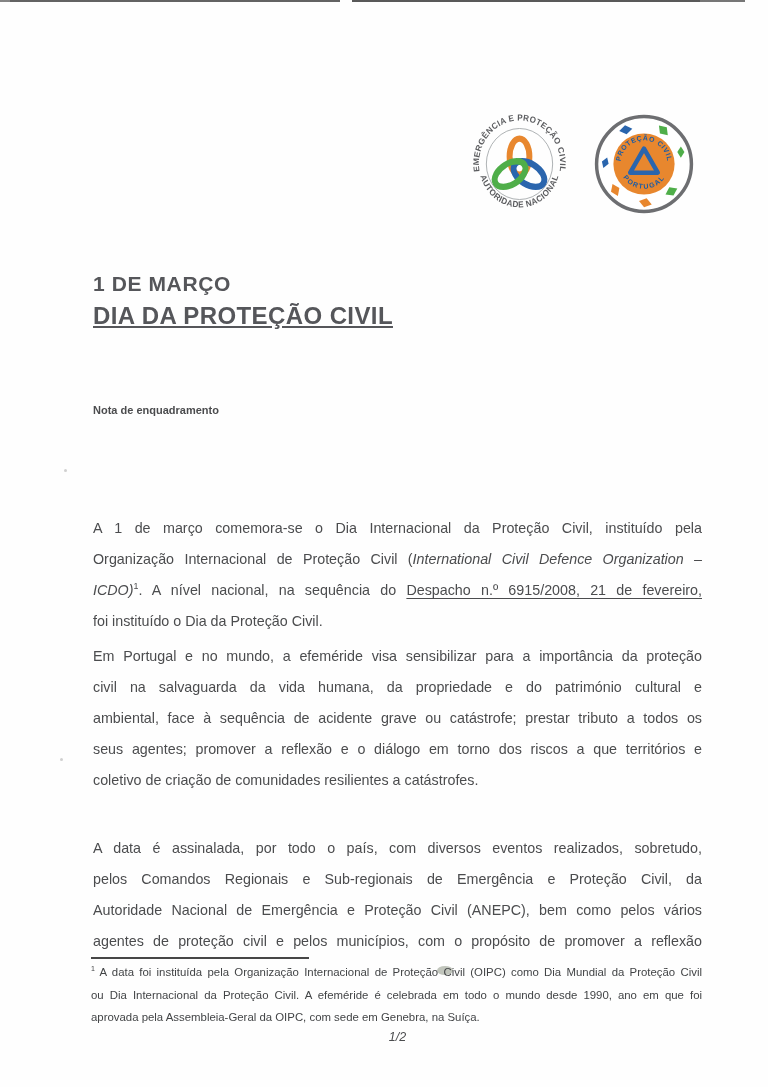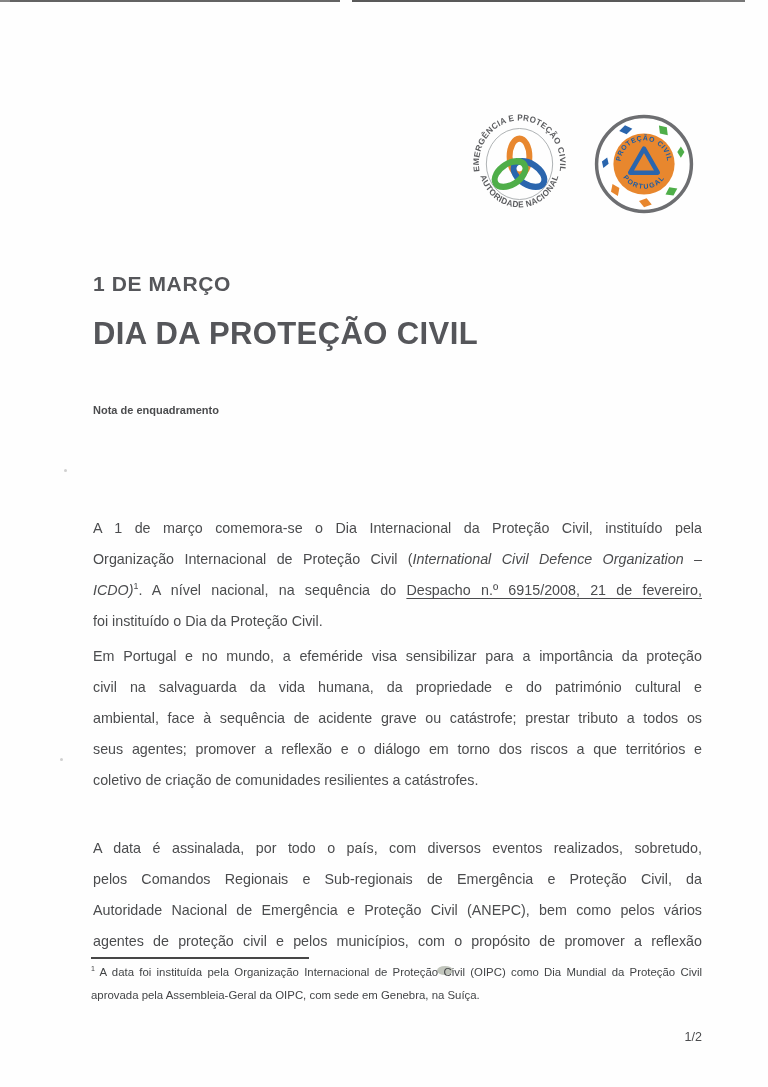--- a/index.html
+++ b/index.html
@@ -26,21 +26,21 @@
 
   .logo{position:absolute;}
   .logo-anepc{left:470px; top:111px; width:99px; height:106px;}
   .logo-pcp{left:593px; top:113px; width:102px; height:102px;}
 
   .titleblock{
     position:absolute; left:93px; top:271px; width:607px;
     text-align:left; color:var(--heading,#55565a);
   }
   .date-line{font-size:21px; font-weight:bold; letter-spacing:.6px; line-height:26px;}
-  .doc-title{font-size:31px; font-weight:bold; letter-spacing:.4px; line-height:34px; margin-top:20px;}
+  .doc-title{font-size:24px; font-weight:bold; letter-spacing:.4px; line-height:34px; margin-top:2px;text-decoration:underline;}
 
   .section-heading{
     position:absolute; left:93px; top:404px; margin:0;
     font-size:11px; font-weight:bold; color:var(--text,#4b4c4e);
   }
 
   .para{position:absolute; left:93px; width:609px; font-size:14.3px; line-height:31px;}
   .para.p1{top:507px;margin-top:6px;}
   .para.p2{top:641px;}
   .para.p3{top:833px;}
@@ -51,21 +51,21 @@
   .un{text-decoration:underline; text-underline-offset:2.5px;}
   .sup{vertical-align:super; font-size:62%; line-height:0;}
 
   .footnote-rule{position:absolute; left:91px; top:957px; width:218px; height:2px; background:#474747;}
   .footnote{
     position:absolute; left:91px; top:961px; width:611px;
     font-size:11.4px; line-height:22.6px; color:var(--footnote-text,#424446);
   }
   .page-number{
     position:absolute; left:93px; top:1030px; width:609px;
-    text-align:right; font-size:12.5px;
+    text-align:center; font-size:12.5px;font-style:italic;
   }
   svg text{font-family:"Liberation Sans","DejaVu Sans",sans-serif;}
 </style>
 </head>
 <body>
 
 <div class="page">
 
   <div class="top-scan-line"></div>
   <div class="speck s1"></div>
@@ -141,18 +141,19 @@
   <div class="para p3">
       <div class="tline"><span>A data é assinalada, por todo o país, com diversos eventos realizados, sobretudo,</span></div>
       <div class="tline"><span>pelos Comandos Regionais e Sub-regionais de Emergência e Proteção Civil, da</span></div>
       <div class="tline"><span>Autoridade Nacional de Emergência e Proteção Civil (ANEPC), bem como pelos vários</span></div>
       <div class="tline"><span>agentes de proteção civil e pelos municípios, com o propósito de promover a reflexão</span></div>
     </div>
 
   <div class="footnote-rule"></div>
   <div class="footnote">
       <div class="tline"><span class="sup">1</span><span> A data foi instituída pela Organização Internacional de Proteção Civil (OIPC) como Dia Mundial da Proteção Civil</span></div>
+      <div class="tline"><span>ou Dia Internacional da Proteção Civil. A efeméride é celebrada em todo o mundo desde 1990, ano em que foi</span></div>
       <div class="tline tlast"><span>aprovada pela Assembleia-Geral da OIPC, com sede em Genebra, na Suíça.</span></div>
     </div>
 
   <div class="page-number">1/2</div>
 
 </div>
 
 </body></html>

